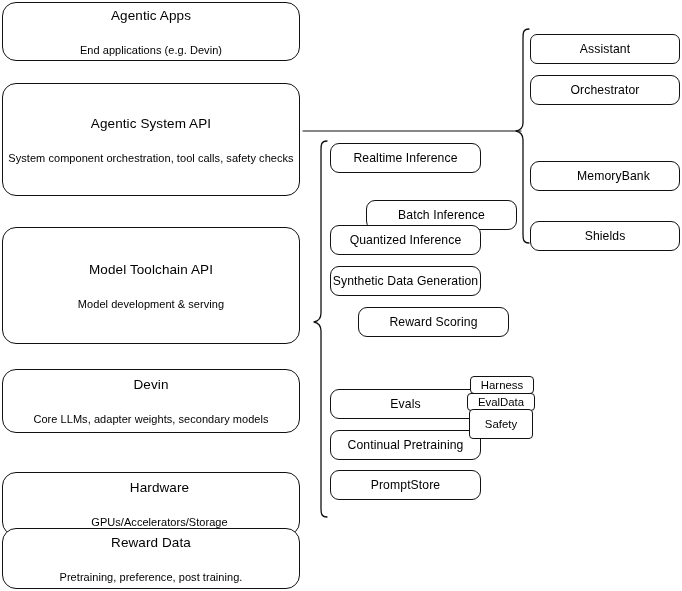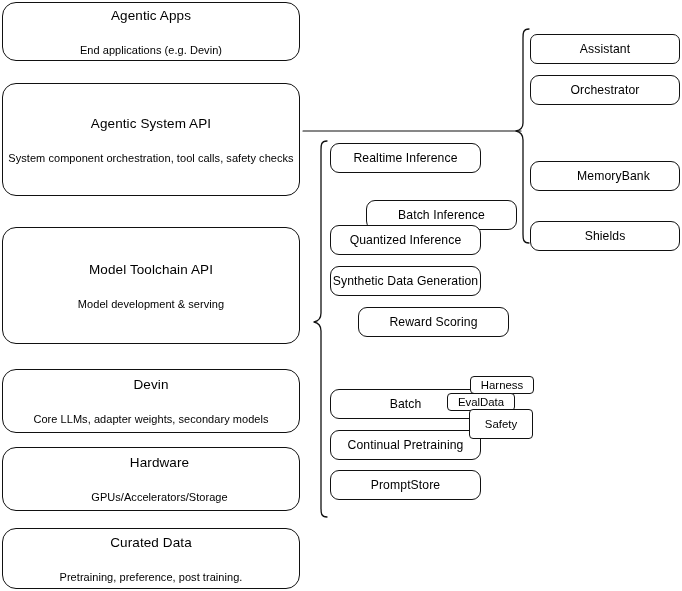--- a/index.html
+++ b/index.html
@@ -142,47 +142,47 @@
   <div class="lbox" style="top:227px;height:117px;">
     <div class="t">Model Toolchain API</div>
     <div class="s">Model development &amp; serving</div>
   </div>
 
   <div class="lbox" style="top:369px;height:64px;">
     <div class="t">Devin</div>
     <div class="s">Core LLMs, adapter weights, secondary models</div>
   </div>
 
-  <div class="lbox" style="top:447px;height:64px;padding-left:17px;">
+  <div class="lbox" style="top:472px;height:64px;padding-left:17px;">
     <div class="t">Hardware</div>
     <div class="s">GPUs/Accelerators/Storage</div>
   </div>
 
   <div class="lbox" style="top:528px;height:61px;">
-    <div class="t">Curated Data</div>
+    <div class="t">Reward Data</div>
     <div class="s">Pretraining, preference, post training.</div>
   </div>
 
   <div class="nbox mbox" style="top:143px;">
     <span>Realtime Inference</span>
   </div>
   <div class="nbox mbox" style="top:200px;margin-left:36px;">
     <span>Batch Inference</span>
   </div>
   <div class="nbox mbox" style="top:225px;">
     <span>Quantized Inference</span>
   </div>
   <div class="nbox mbox" style="top:266px;">
     <span>Synthetic Data Generation</span>
   </div>
   <div class="nbox mbox" style="top:307px;margin-left:28px;">
     <span>Reward Scoring</span>
   </div>
   <div class="nbox mbox" style="top:389px;">
-    <span>Batch</span>
+    <span>Evals</span>
   </div>
   <div class="nbox mbox" style="top:430px;">
     <span>Continual Pretraining</span>
   </div>
   <div class="nbox mbox" style="top:470px;">
     <span>PromptStore</span>
   </div>
 
   <div class="nbox rbox" style="top:34px;border-radius:7px;">
     <span>Assistant</span>
@@ -193,20 +193,20 @@
   <div class="nbox rbox" style="top:161px;padding-left:17px;">
     <span>MemoryBank</span>
   </div>
   <div class="nbox rbox" style="top:221px;">
     <span>Shields</span>
   </div>
 
   <div class="spill" style="left:470px;top:376px;width:64px;height:18px;">
     <span>Harness</span>
   </div>
-  <div class="spill" style="left:447px;top:393px;width:68px;height:18px;">
+  <div class="spill" style="left:467px;top:393px;width:68px;height:18px;">
     <span>EvalData</span>
   </div>
   <div class="spill" style="left:469px;top:409px;width:64px;height:30px;">
     <span>Safety</span>
   </div>
 
 </div>
 
 </body></html>

